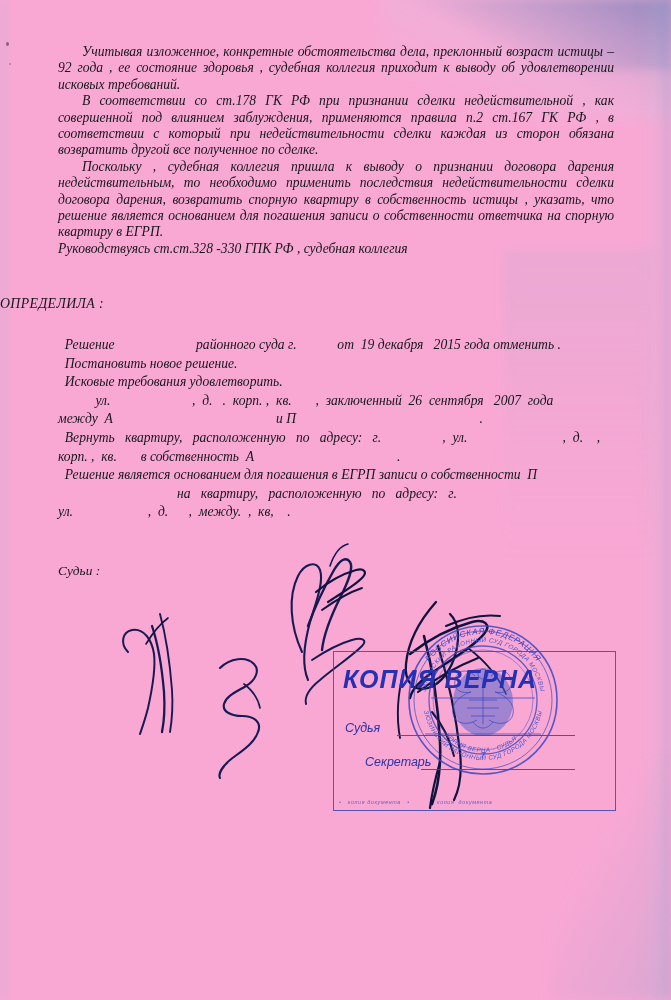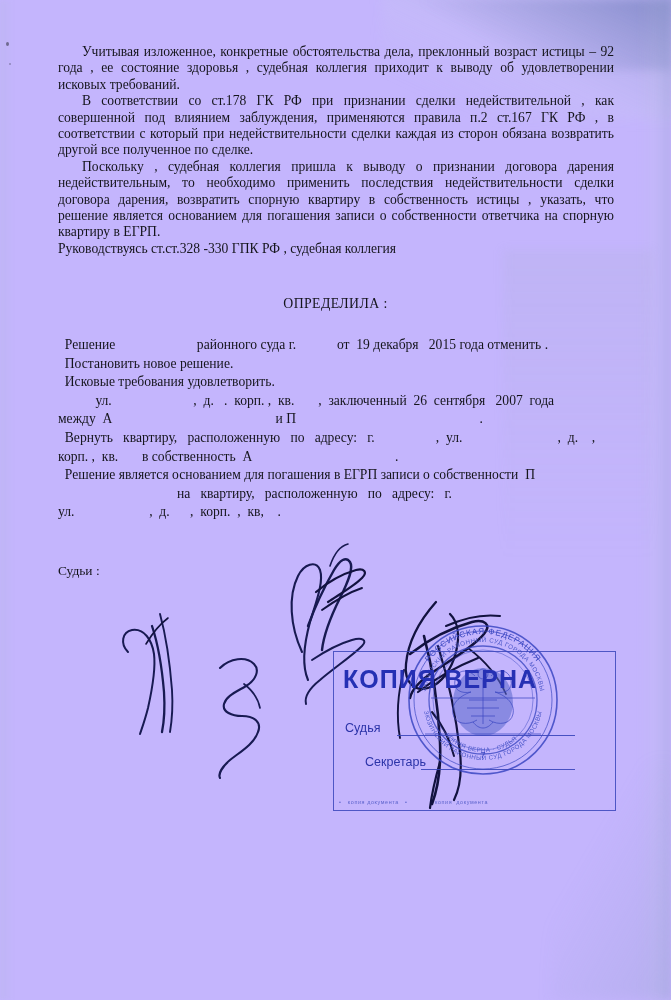--- a/index.html
+++ b/index.html
@@ -5,21 +5,22 @@
   html,body{margin:0;padding:0;background:#ffffff;}
   body{
     width:671px;height:1000px;position:relative;overflow:hidden;
     font-family:"Liberation Serif","DejaVu Serif",serif;
     color:#15151c;
   }
 
   
   #page{
     position:absolute;inset:0;
-    background:#c4b5fd;
+    background:#f9a8d4;
+    font-style:italic;
   }
   .scan-tint{position:absolute;pointer-events:none;}
   
   .flare-tr{
     top:-30px;right:-40px;width:330px;height:150px;
     background:linear-gradient(205deg,rgba(120,135,190,.55) 0%,rgba(150,165,205,.32) 32%,rgba(205,214,235,.14) 60%,rgba(255,255,255,0) 85%);
     filter:blur(6px);
   }
   .flare-tr2{
     top:0;right:0;width:250px;height:70px;
@@ -52,21 +53,21 @@
   
   #body-text{
     position:absolute;left:58px;top:44px;width:556px;
     font-size:13.6px;line-height:16.4px;
   }
   p.para{margin:0 0 0 0;text-align:justify;text-indent:24px;}
   p.para.tight{text-indent:0;}
 
   h1.verdict{
     position:absolute;left:0;right:0;top:296px;
-    margin:0;text-align:center;font-size:13.8px;font-weight:400;
+    margin:0;text-align:left;font-size:13.8px;font-weight:400;
     letter-spacing:.4px;
   }
 
   #operative{
     position:absolute;left:58px;top:336px;width:556px;
     font-size:13.6px;line-height:18.6px;
   }
   #operative .ln{white-space:pre;display:block;}
 
   
@@ -163,21 +164,21 @@
   <div id="operative">
     <span class="ln">  Решение                        районного суда г.            от  19 декабря   2015 года отменить .</span>
     <span class="ln">  Постановить новое решение.</span>
     <span class="ln">  Исковые требования удовлетворить.</span>
     <span class="ln">           ул.                        ,  д.   .  корп. ,  кв.       ,  заключенный  26  сентября   2007  года</span>
     <span class="ln">между  А                                                и П                                                      .</span>
     <span class="ln">  Вернуть   квартиру,   расположенную   по   адресу:   г.                  ,  ул.                            ,  д.    ,</span>
     <span class="ln">корп. ,  кв.       в собственность  А                                          .</span>
     <span class="ln">  Решение является основанием для погашения в ЕГРП записи о собственности  П</span>
     <span class="ln">                                   на   квартиру,   расположенную   по   адресу:   г.</span>
-    <span class="ln">ул.                      ,  д.      ,  корп.  ,  кв,    .</span>
+    <span class="ln">ул.                      ,  д.      ,  между.  ,  кв,    .</span>
   </div>
 
   <div id="signblock">
     <div>Судьи :</div>
   </div>
 
   <div class="sig" style="left:272px;top:540px;">
     <svg width="110" height="170" viewBox="0 0 110 170">
       <path class="ink" stroke-width="2.1" d="M30 112 C18 86 16 56 26 36 C32 24 44 20 48 30 C52 42 44 62 38 82 C32 104 30 126 36 140"></path>
       <path class="ink" stroke-width="2.4" d="M36 86 C44 64 54 44 62 30 C68 20 74 16 78 22 C82 28 76 42 68 58 C60 74 52 92 50 110"></path>

